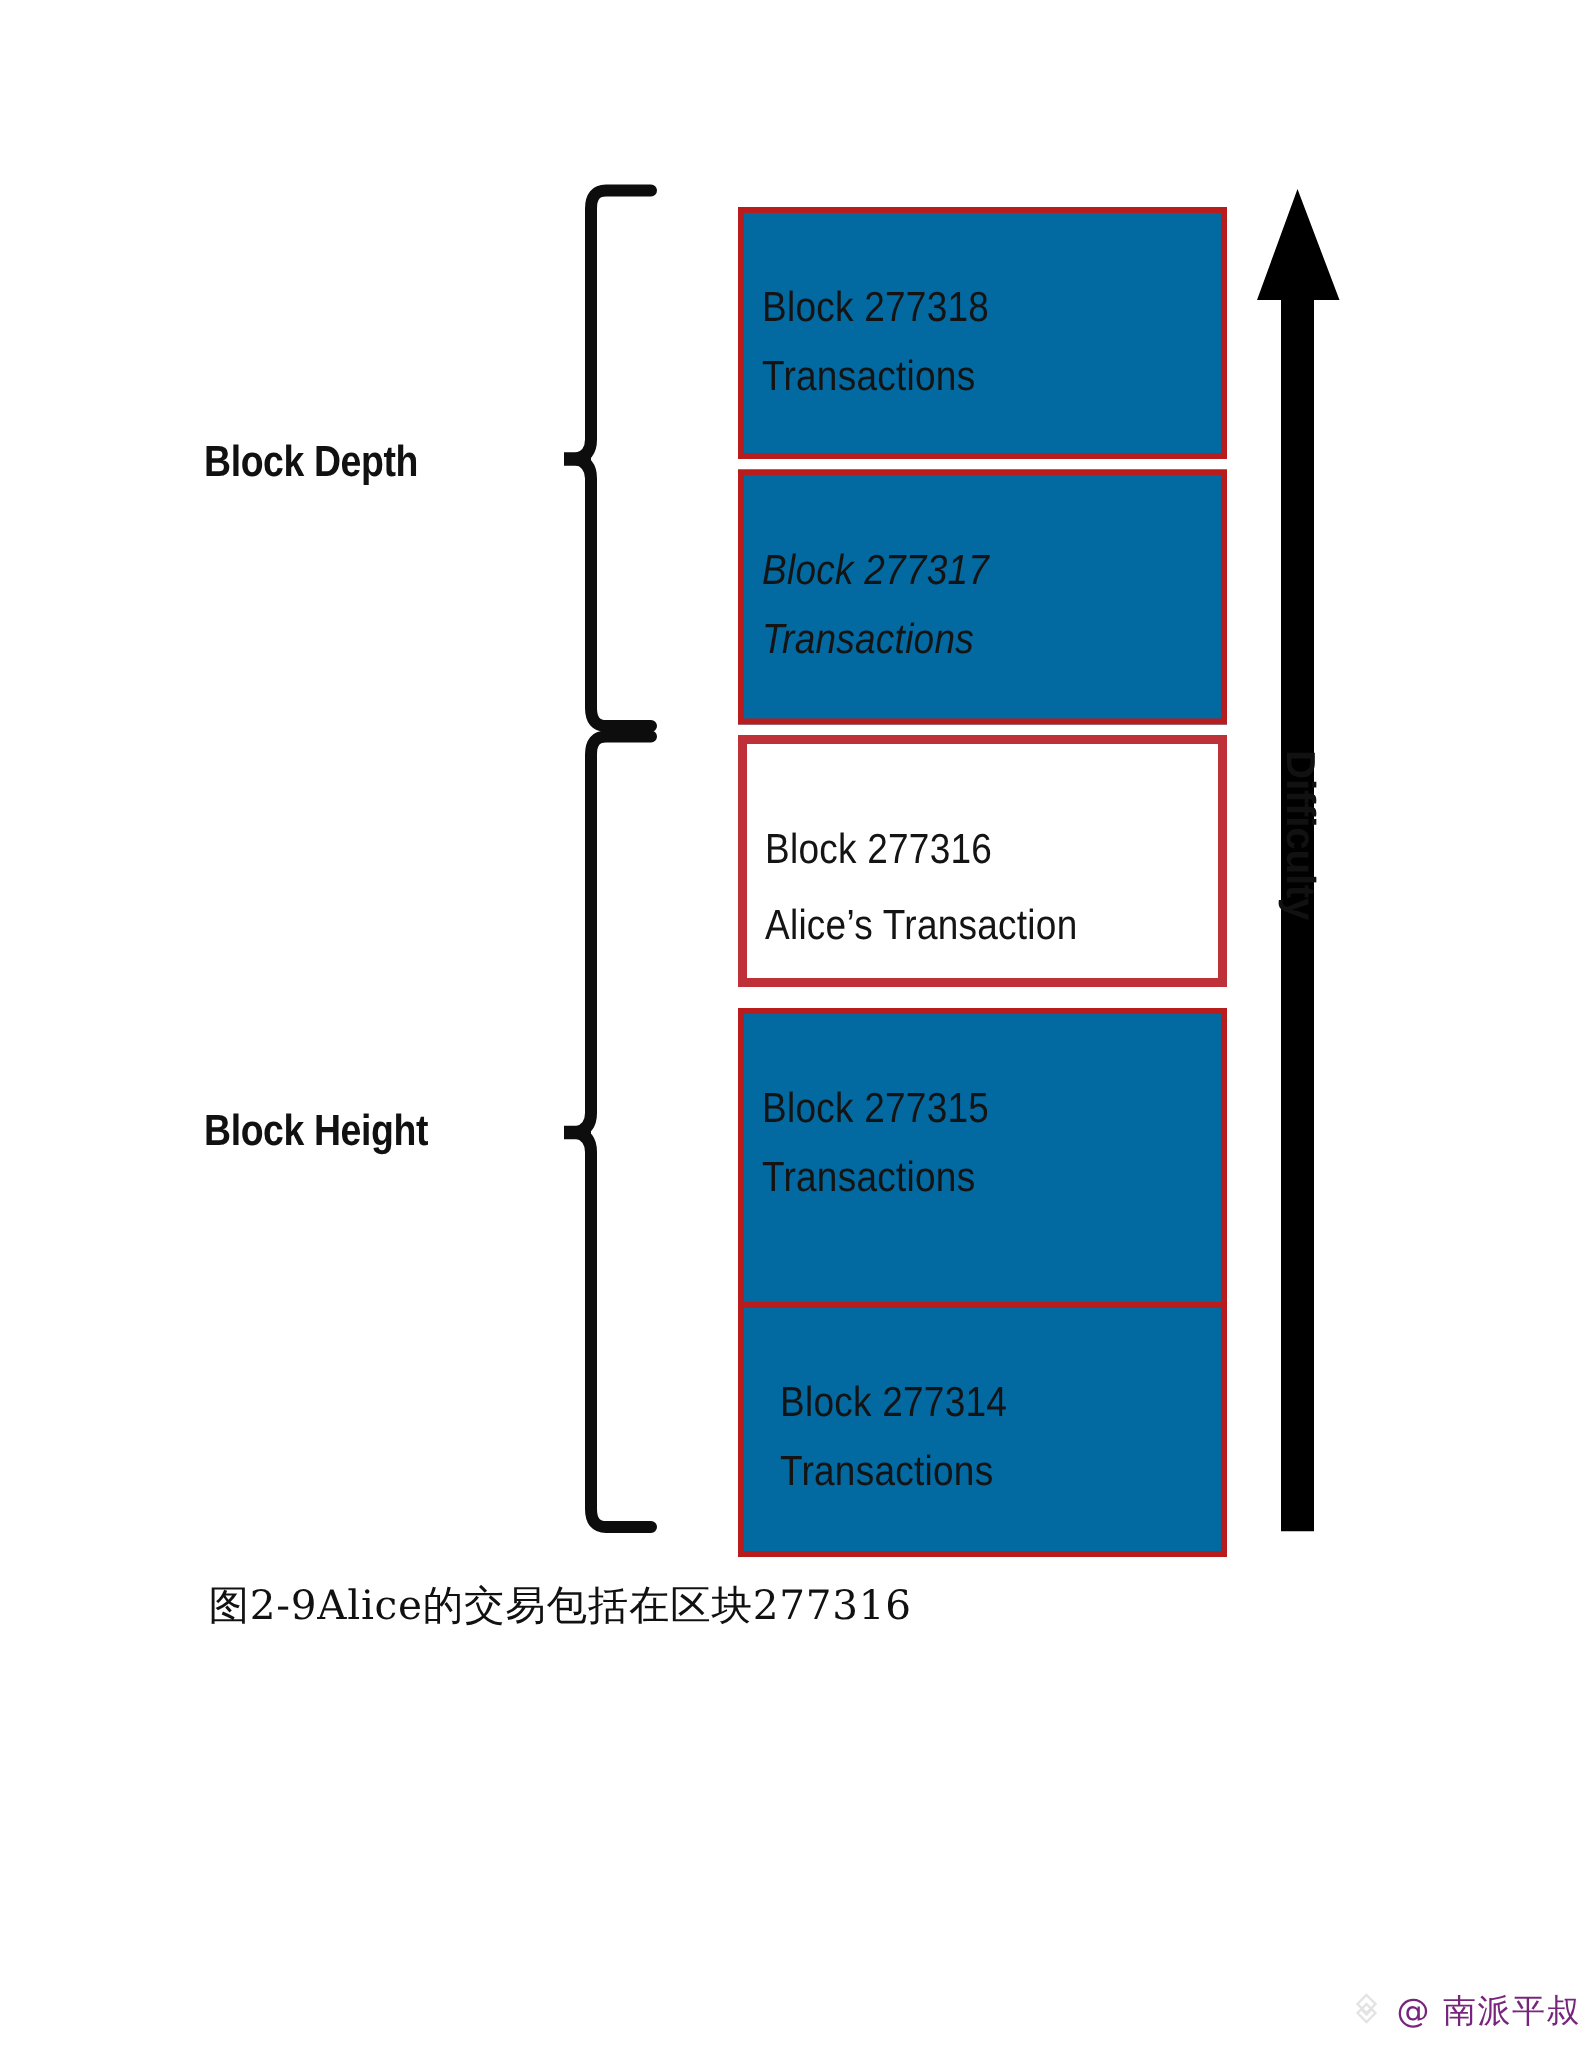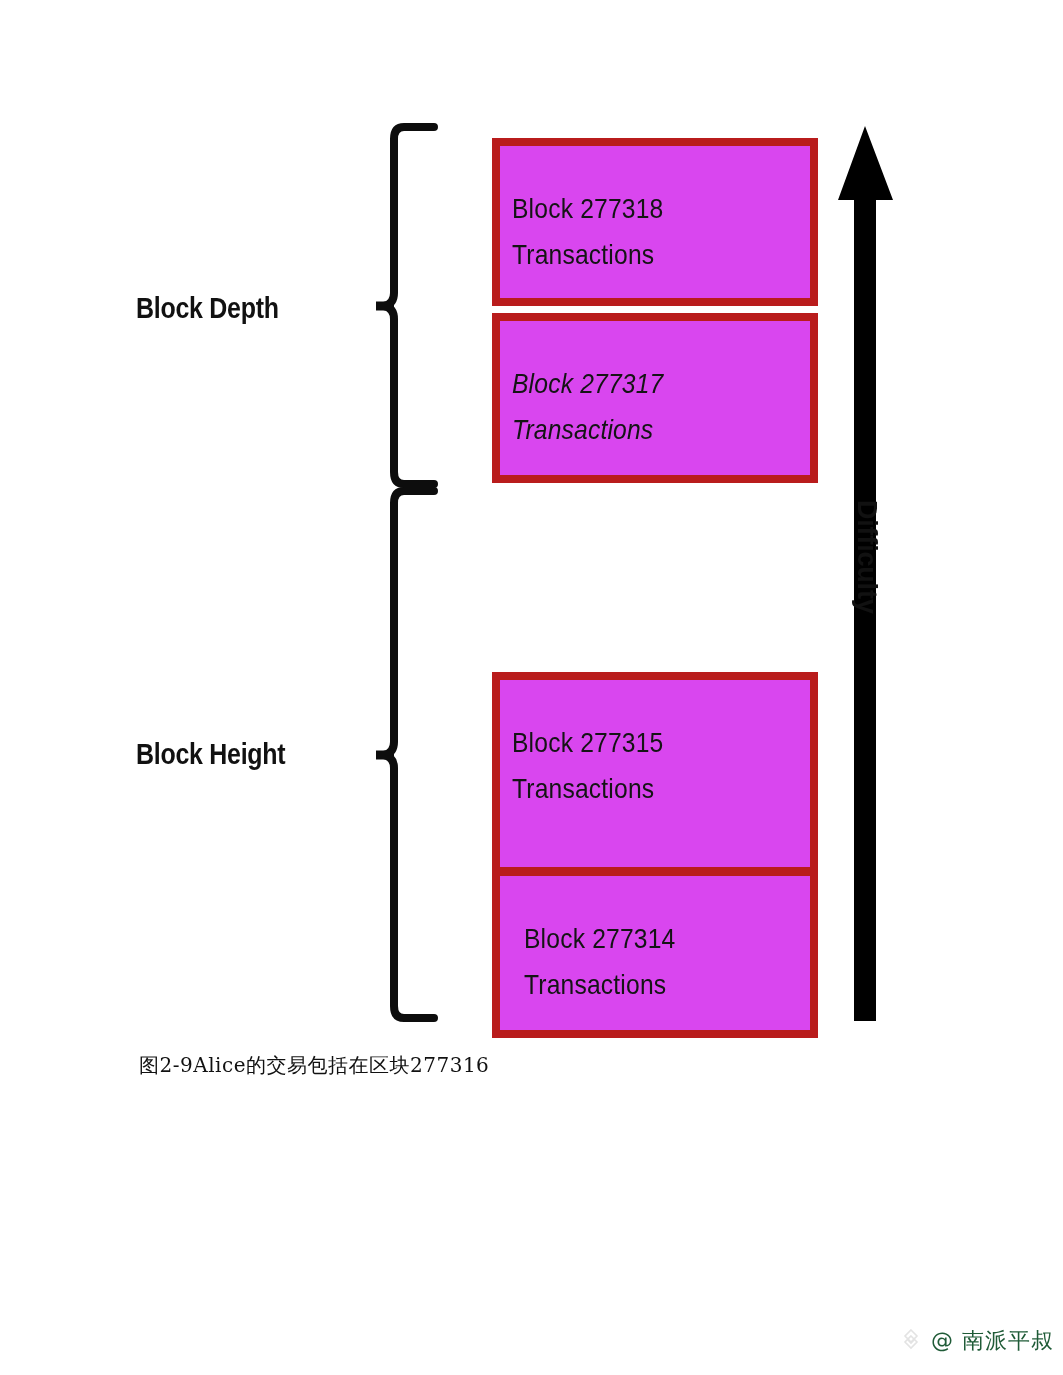--- a/index.html
+++ b/index.html
@@ -38,22 +38,22 @@
   }
   #label-block-depth { left: 136px; top: 292px; }
   #label-block-height { left: 136px; top: 738px; }
 
   
   .block-box {
     position: absolute;
     left: 492px;
     width: 326px;
     box-sizing: border-box;
-    background: #d946ef;
-    border: 8px solid #b91c1c;
+    background: #0369a1;
+    border: 4px solid #b91c1c;
     padding: 40px 0 0 12px;
   }
   .block-box.is-highlight {
     background: #ffffff;
     border: 6px solid #bf3139;
   }
   .block-line {
     font-family: "Liberation Sans", "DejaVu Sans", sans-serif;
     font-size: 28px;
     font-weight: 400;
@@ -101,41 +101,41 @@
   }
   #brace-depth { top: 120px; width: 70px; height: 370px; }
   #brace-height { top: 484px; width: 70px; height: 540px; }
 
   
   #figure-caption {
     position: absolute;
     left: 139px;
     top: 1052px;
     font-family: "DejaVu Serif", "Liberation Serif", serif;
-    font-size: 20px;
+    font-size: 27px;
     font-weight: 400;
     color: #111111;
     white-space: nowrap;
     letter-spacing: 0.5px;
   }
 
   
   #watermark {
     position: absolute;
     left: 898px;
     top: 1326px;
     display: flex;
     align-items: center;
     gap: 7px;
     opacity: 0.95;
   }
   #watermark-text {
     font-family: "DejaVu Sans", "Liberation Sans", sans-serif;
     font-size: 22px;
-    color: #14532d;
+    color: #701a75;
     white-space: nowrap;
     letter-spacing: 1px;
   }
 </style>
 </head>
 <body>
 
 <div id="figure-canvas">
 
   <svg id="brace-depth" viewBox="0 0 70 370" width="70" height="370" xmlns="http://www.w3.org/2000/svg">
@@ -155,20 +155,24 @@
   <div class="block-box" id="block-277318">
     <div class="block-line">Block 277318</div>
     <div class="block-line">Transactions</div>
   </div>
 
   <div class="block-box" id="block-277317">
     <div class="block-line">Block 277317</div>
     <div class="block-line">Transactions</div>
   </div>
 
+  <div class="block-box is-highlight" id="block-277316">
+    <div class="block-line">Block 277316</div>
+    <div class="block-line">Alice’s Transaction</div>
+  </div>
 
   <div class="block-box" id="block-277315">
     <div class="block-line">Block 277315</div>
     <div class="block-line">Transactions</div>
   </div>
 
   <div class="block-box" id="block-277314">
     <div class="block-line">Block 277314</div>
     <div class="block-line">Transactions</div>
   </div>

